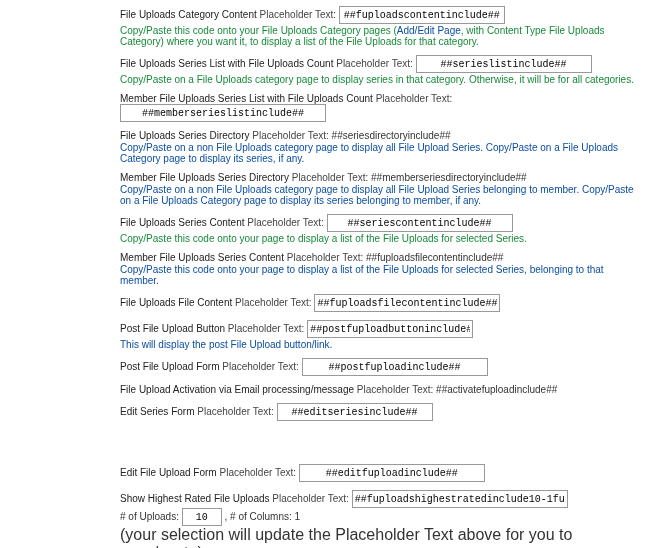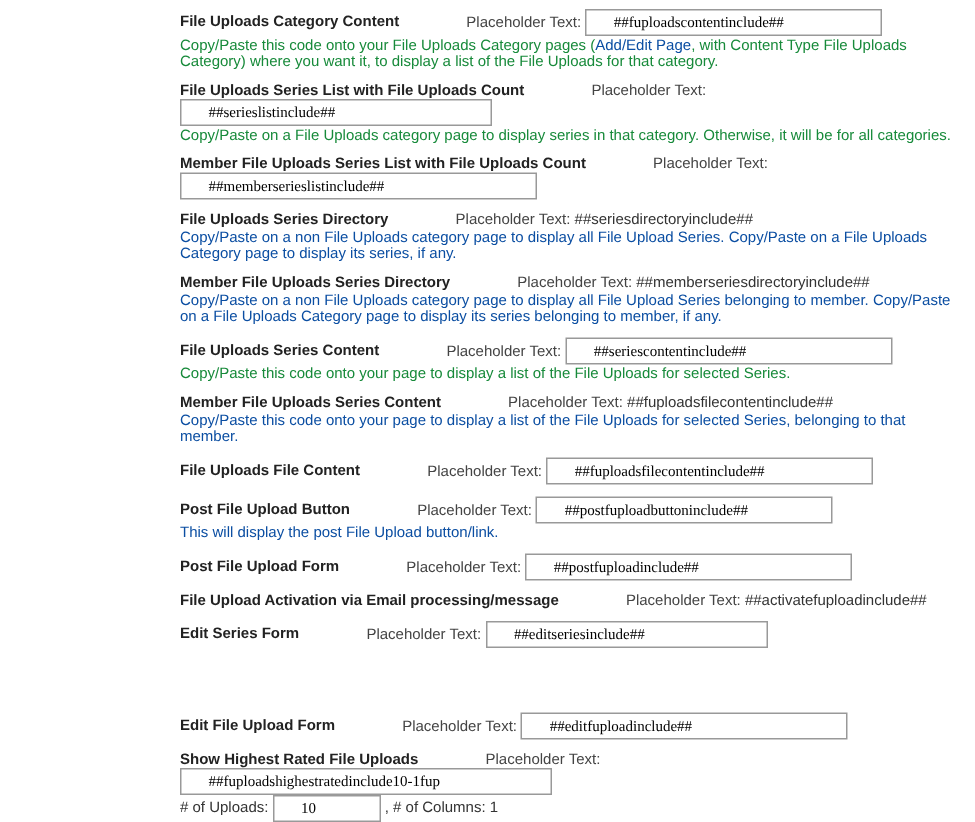--- a/index.html
+++ b/index.html
@@ -12,34 +12,34 @@
   }
   .container {
     width: 650px;
     padding: 4px 8px 20px 8px;
     box-sizing: border-box;
   }
   .block {
     padding: 2px 0 6px 112px;
   }
   .title {
-    font-weight: bold;
+    font-weight: normal;
     color: #222;
   }
   .plabel {
     color: #444;
-    margin-left: 42px;
   }
   input[type="text"] {
-    font-family: Liberation Serif, serif;
+    font-family: Liberation Mono, monospace;
     font-size: 10px;
     border: 1px solid #999;
-    padding: 1px 18px;
+    padding: 1px 2px;
     height: 14px;
     vertical-align: baseline;
+    text-align: center;
   }
   .desc {
     font-size: 10px;
     padding-top: 1px;
   }
   .blue { color: #0b4ea2; }
   .green { color: #178a3a; }
   .note {
     font-size: 16px;
     color: #333;

